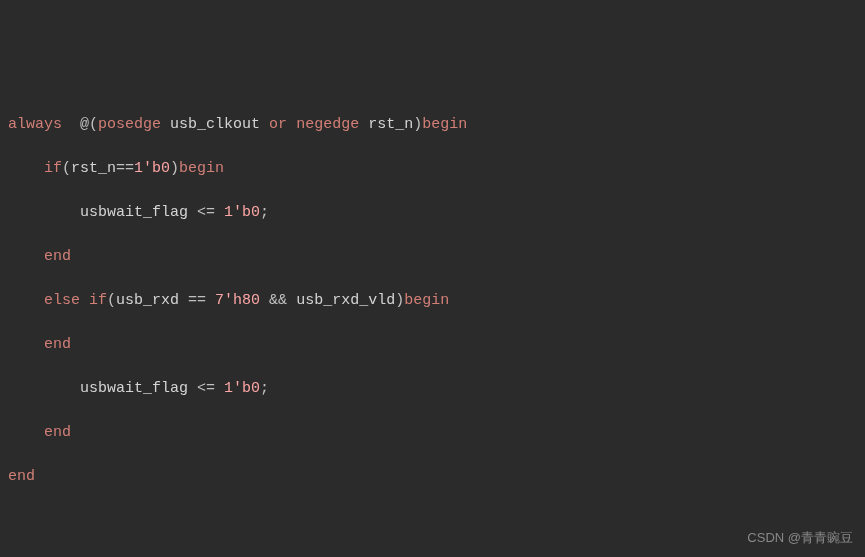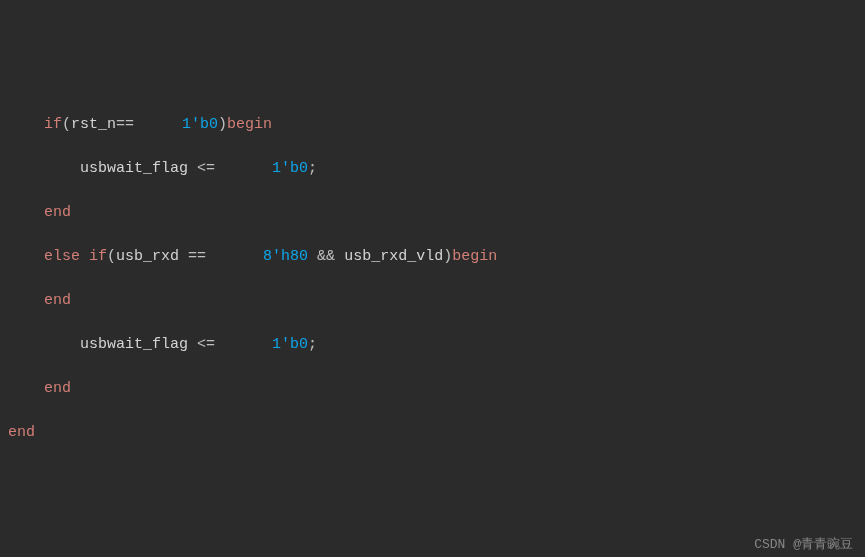--- a/index.html
+++ b/index.html
@@ -20,40 +20,41 @@
       position: relative;
       white-space: pre;
     }
     .line {
       display: block;
     }
     .kw { color: #d27f77; }
     .op { color: #c0c0c0; }
     .id { color: #d4d4d4; }
     .paren { color: #c0c0c0; }
-    .num { color: #0ea5e9; margin-left: 48px; }
+    .num { color: #fca5a5; }
     .watermark {
       position: absolute;
-      bottom: 1px;
+      bottom: 8px;
       right: 12px;
       font-size: 13px;
       color: #888;
-      font-family: Liberation Mono, monospace;
+      font-family: Liberation Sans, sans-serif;
     }
   </style>
 </head>
 <body>
 
 
 
 <div>
+<span class="line"><span class="kw">always</span>  <span class="op">@</span><span class="paren">(</span><span class="kw">posedge</span><span class="id"> usb_clkout </span><span class="kw">or</span><span class="kw"> negedge</span><span class="id"> rst_n</span><span class="paren">)</span><span class="kw">begin</span></span>
 <span class="line">    <span class="kw">if</span><span class="paren">(</span><span class="id">rst_n</span><span class="op">==</span><span class="num">1'b0</span><span class="paren">)</span><span class="kw">begin</span></span>
 <span class="line">        <span class="id">usbwait_flag </span><span class="op">&lt;=</span><span class="num"> 1'b0</span><span class="op">;</span></span>
 <span class="line">    <span class="kw">end</span></span>
-<span class="line">    <span class="kw">else</span><span class="kw"> if</span><span class="paren">(</span><span class="id">usb_rxd </span><span class="op">==</span><span class="num"> 8'h80</span><span class="op"> &amp;&amp; </span><span class="id">usb_rxd_vld</span><span class="paren">)</span><span class="kw">begin</span></span>
+<span class="line">    <span class="kw">else</span><span class="kw"> if</span><span class="paren">(</span><span class="id">usb_rxd </span><span class="op">==</span><span class="num"> 7'h80</span><span class="op"> &amp;&amp; </span><span class="id">usb_rxd_vld</span><span class="paren">)</span><span class="kw">begin</span></span>
 <span class="line">    <span class="kw">end</span></span>
 <span class="line">        <span class="id">usbwait_flag </span><span class="op">&lt;=</span><span class="num"> 1'b0</span><span class="op">;</span></span>
 <span class="line">    <span class="kw">end</span></span>
 <span class="line"><span class="kw">end</span></span>
 
 
 
 
 
 

